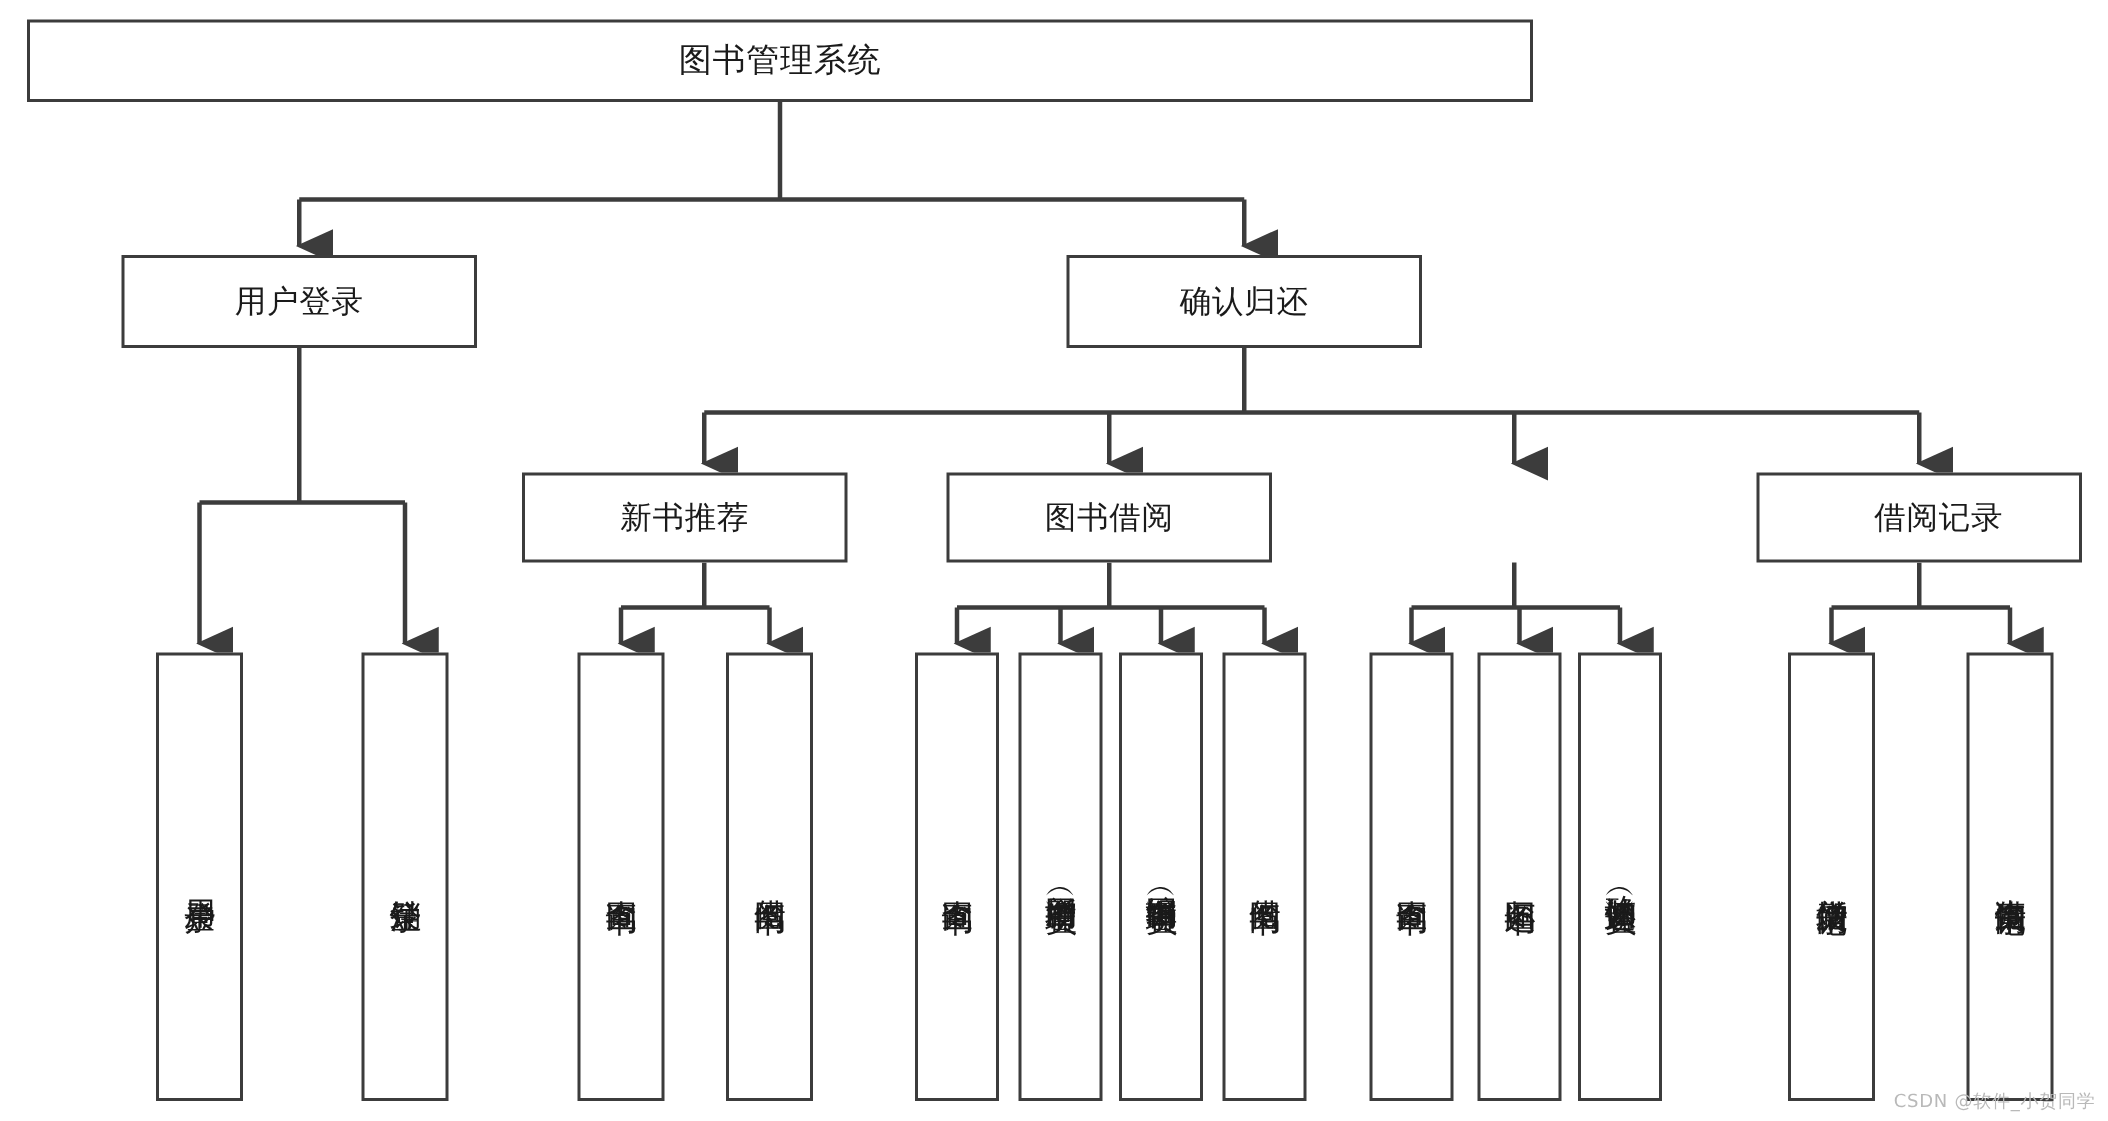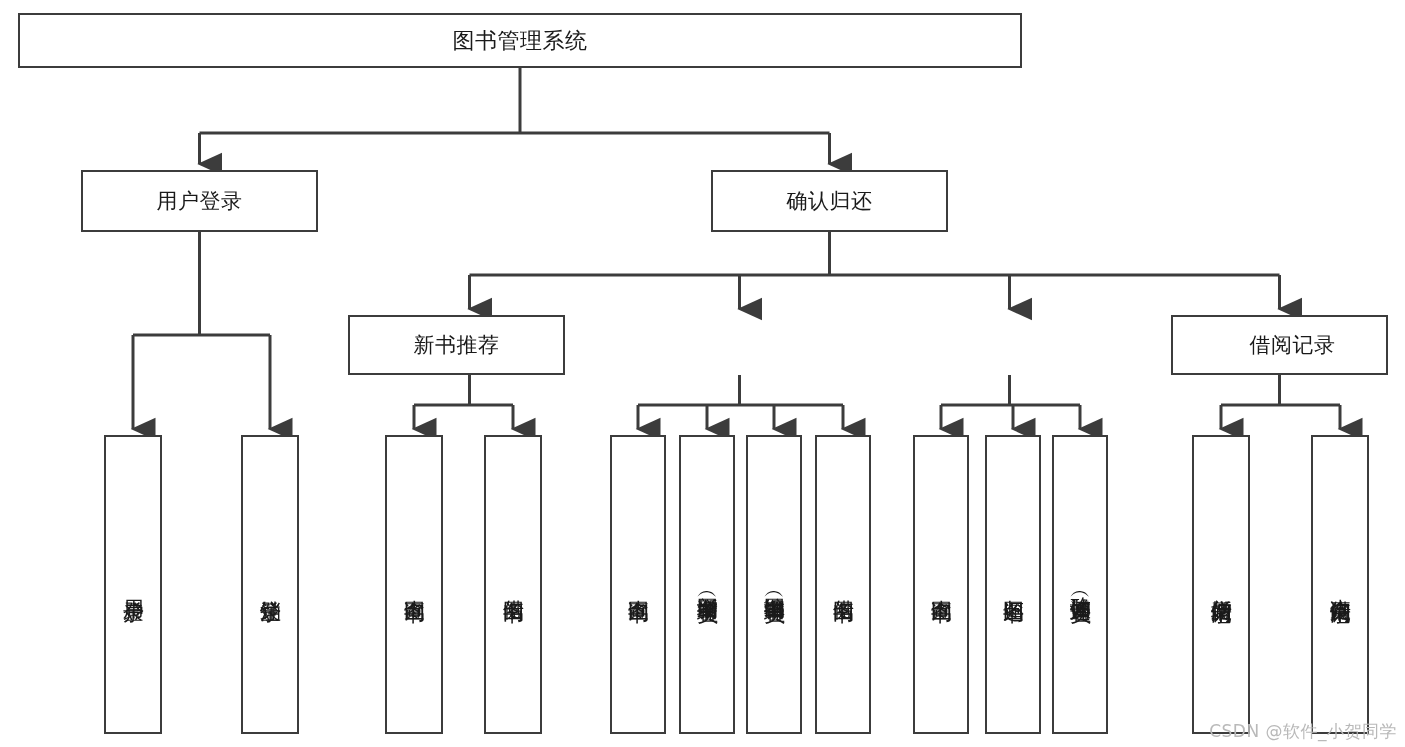--- a/index.html
+++ b/index.html
@@ -51,21 +51,21 @@
     line-height: 1.18;
     letter-spacing: 1px;
     white-space: normal;
     max-height: 100%;
   }
   #root-node .label { font-size: 22px; }
   .watermark {
     position: absolute;
     right: 8px;
     bottom: 4px;
-    font-size: 17px;
+    font-size: 12px;
     color: #b9b9b9;
     letter-spacing: 0.5px;
     white-space: nowrap;
   }
 </style>
 </head>
 <body>
 
 <div id="canvas">
 
@@ -128,20 +128,23 @@
   <div class="node" style="left: 81px; top: 170px; width: 237px; height: 62px;">
     <span class="label">用户登录</span>
   </div>
   <div class="node" style="left: 711px; top: 170px; width: 237px; height: 62px;">
     <span class="label">确认归还</span>
   </div>
 
   <div class="node" style="left: 348px; top: 315px; width: 217px; height: 60px;">
     <span class="label">新书推荐</span>
   </div>
+  <div class="node" style="left: 631px; top: 315px; width: 217px; height: 60px;">
+    <span class="label">图书借阅</span>
+  </div>
   <div class="node" style="left: 1171px; top: 315px; width: 217px; height: 60px; padding-left: 26px;">
     <span class="label">借阅记录</span>
   </div>
 
   <div class="node leaf" style="left: 104px; top: 435px; width: 58px; height: 299px;">
     <span class="label">用户登录</span>
   </div>
   <div class="node leaf" style="left: 241px; top: 435px; width: 58px; height: 299px;">
     <span class="label">注销登录</span>
   </div>

